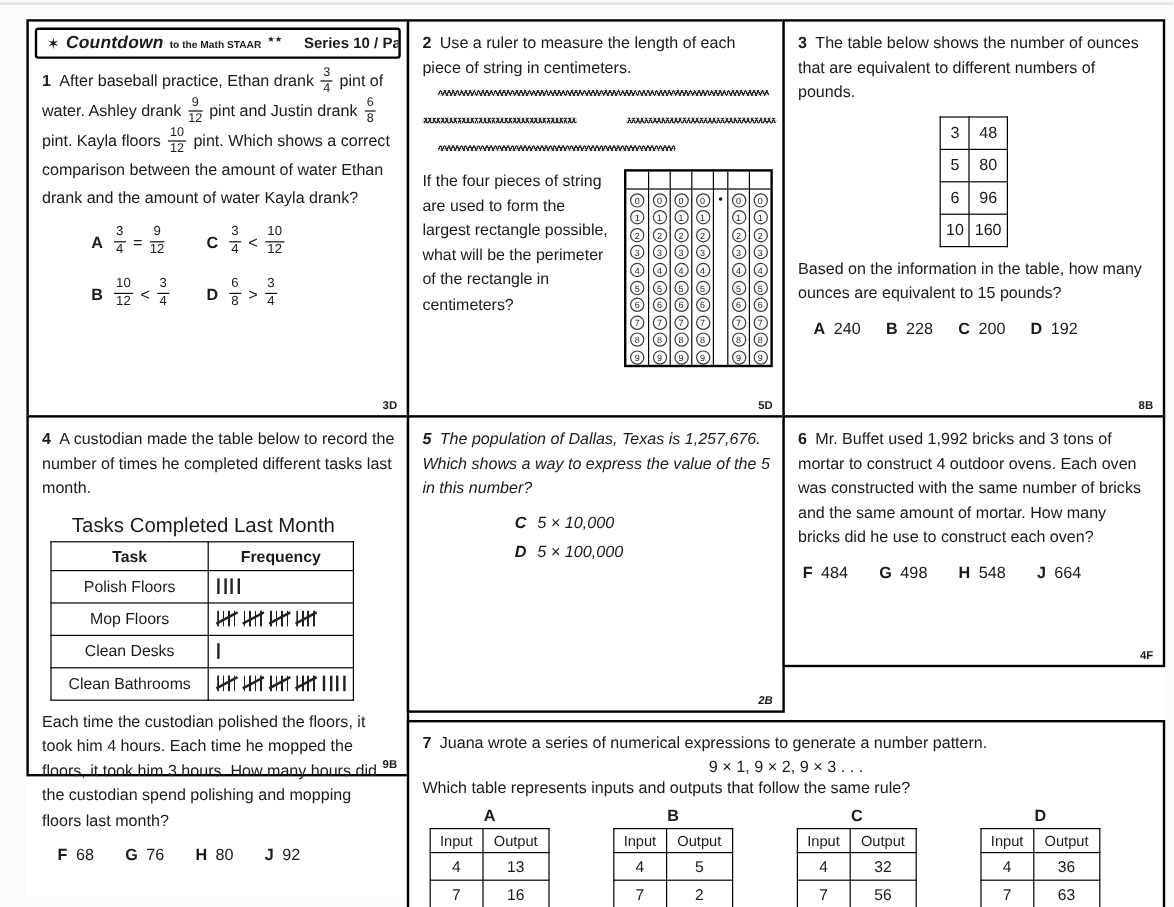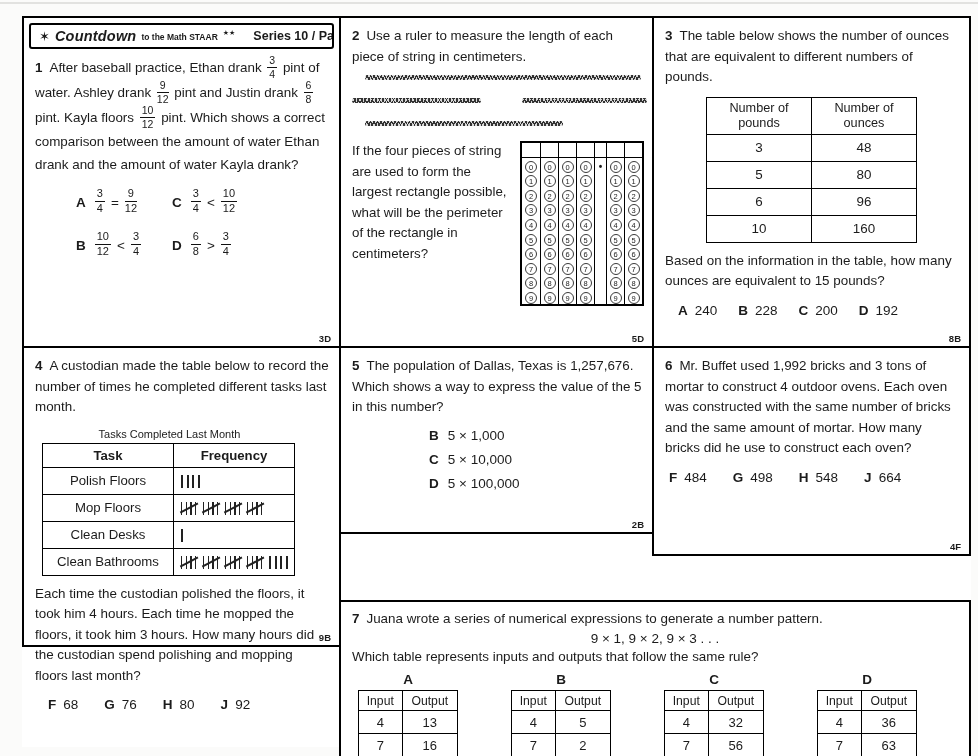--- a/index.html
+++ b/index.html
@@ -13,21 +13,21 @@
   }
   .scan-top { position:absolute; left:0; top:2px; width:978px; height:2px; background:#e2e2e0; }
   .scanmark { position:absolute; width:3px; height:9px; background:#2a2a2a; transform:rotate(12deg); }
 
   .sheet { position:absolute; left:22px; top:16px; width:949px; height:731px; background:#fff; }
   .box { position:absolute; border:2px solid #000; background:#fff; }
   #box1 { left:0;   top:0;    width:319px; height:332px; }
   #box2 { left:317px; top:0;  width:315px; height:332px; }
   #box3 { left:630px; top:0;  width:319px; height:332px; }
   #box4 { left:0;   top:330px; width:319px; height:301px; }
-  #box5 { left:317px; top:330px; width:315px; height:188px; }
+  #box5 { left:317px; top:330px; width:315px; height:248px;font-style:italic; }
   #box6 { left:630px; top:330px; width:319px; height:210px; }
   #box7 { left:317px; top:538px; width:632px; height:193px;margin-top:46px; }
 
   .code { position:absolute; right:8px; bottom:2px; font-size:9.5px; font-weight:bold; }
 
   
   .brand-box {
     border:2px solid #000; border-radius:3px;
     margin:5px 5px 0 5px; height:26px;
     display:flex; align-items:center; gap:5px; padding:0 8px;
@@ -80,21 +80,21 @@
   .bubble { display:block; width:12px; height:12px; border:1px solid #3a3a3a; border-radius:50%;
             margin:2.6px auto 0; font-size:7.5px; line-height:11px; text-align:center; color:#222; }
   .dot { display:block; text-align:center; font-size:10px; font-weight:bold; margin-top:3px; }
 
   
   .ptable { border-collapse:collapse; margin:9px auto 6px; }
   .ptable th { border:1.3px solid #000; width:105px; font-weight:normal;
                font-size:12.7px; padding:3px 6px; line-height:15px; }
   .ptable td { border:1.3px solid #000; text-align:center; font-size:13.4px; padding:5.5px 4px; }
 
-  .ttitle { text-align:center; font-size:11px; margin:10px 24px 3px 0; }
+  .ttitle { text-align:center; font-size:17px; margin:10px 24px 3px 0; }
   .task-table { border-collapse:collapse; margin:2px 0 0 18px; }
   .task-table th { border:1.3px solid #000; font-weight:bold; font-size:13.2px; padding:4px 0; }
   .task-table .thname { width:131px; } .task-table .thfreq { width:121px; }
   .task-table td { border:1.3px solid #000; height:27px; }
   .task-table .tname { text-align:center; font-size:13.2px; }
   .task-table .tfreq { padding-left:7px; }
 
   .tally5 { display:inline-block; width:16px; height:13px; margin-right:6px; position:relative; vertical-align:middle;
             background:repeating-linear-gradient(90deg, #222 0 1.4px, transparent 1.4px 4.6px); }
   .tally5::after { content:""; position:absolute; left:-2px; top:5.5px; width:20px; height:1.6px;
@@ -303,24 +303,20 @@
     </div>
     <span class="code">5D</span>
   </div>
 
   <div class="box" id="box3">
     <p class="qtext">
       <b class="qnum">3</b><span>The table below shows the number of ounces that are equivalent to different numbers of pounds.</span>
     </p>
     <table class="ptable">
       <tbody>
-          <tr>
-        <th>Number of pounds</th>
-        <th>Number of ounces</th>
-      </tr>
       <tr>
             <td>3</td>
             <td>48</td>
           </tr>
       <tr>
             <td>5</td>
             <td>80</td>
           </tr>
       <tr>
             <td>6</td>
@@ -379,21 +375,20 @@
       <span class="opt"><b>J</b><span>92</span></span>
     </div>
     <span class="code">9B</span>
   </div>
 
   <div class="box" id="box5">
     <p class="qtext">
       <b class="qnum">5</b><span>The population of Dallas, Texas is 1,257,676. Which shows a way to express the value of the 5 in this number?</span>
     </p>
     <div class="col-choices">
-      <div class="opt"><b>B</b><span>5 × 1,000</span></div>
       <div class="opt"><b>C</b><span>5 × 10,000</span></div>
       <div class="opt"><b>D</b><span>5 × 100,000</span></div>
     </div>
     <span class="code">2B</span>
   </div>
 
   <div class="box" id="box6">
     <p class="qtext">
       <b class="qnum">6</b><span>Mr. Buffet used 1,992 bricks and 3 tons of mortar to construct 4 outdoor ovens. Each oven was constructed with the same number of bricks and the same amount of mortar. How many bricks did he use to construct each oven?</span>
     </p>

